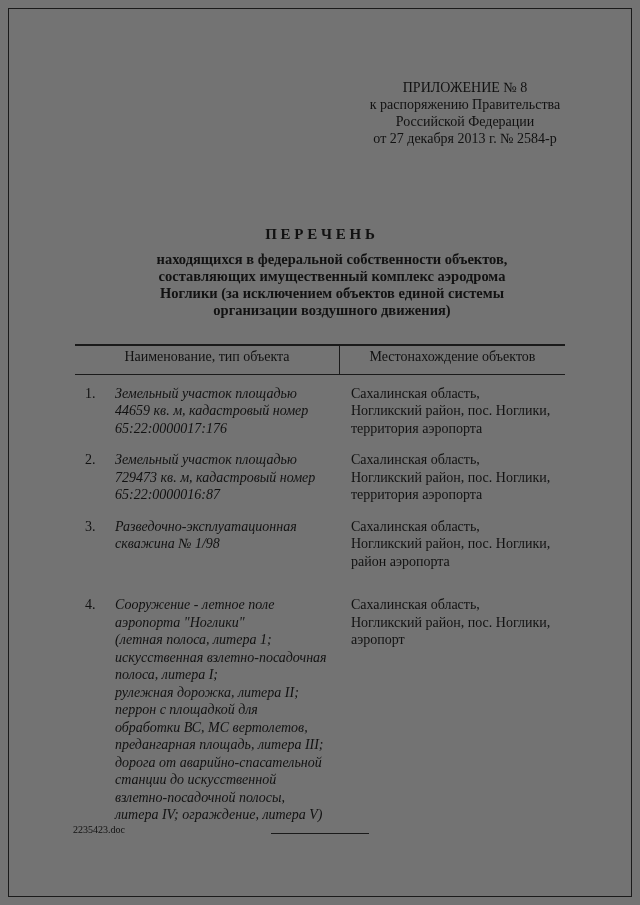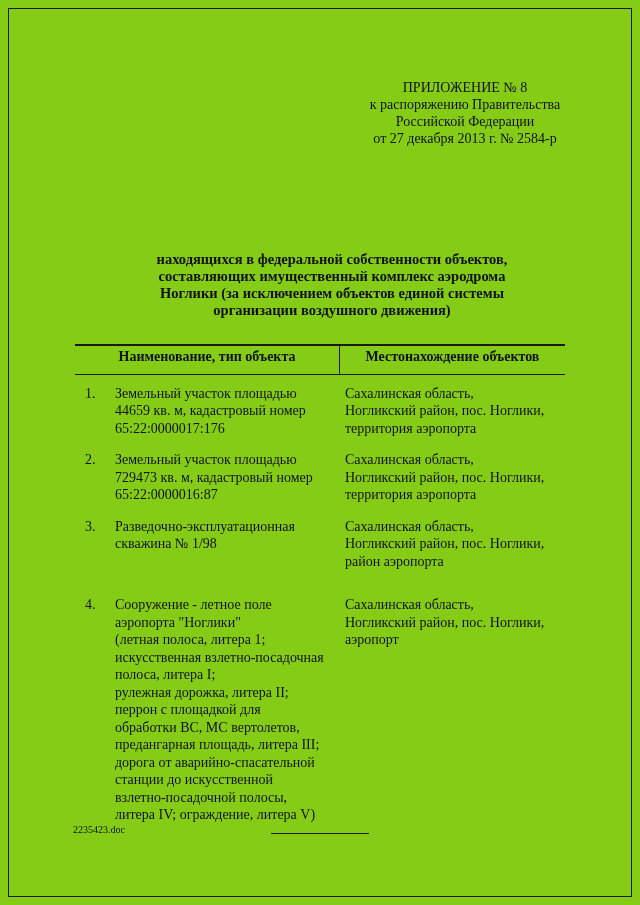--- a/index.html
+++ b/index.html
@@ -6,21 +6,21 @@
   html, body { background: #ffffff; }
   body {
     width: 640px; height: 905px;
     font-family: "Liberation Serif", "DejaVu Serif", serif;
     color: #111;
     position: relative;
     overflow: hidden;
   }
   .page {
     position: absolute; inset: 0;
-    background: #84cc16;
+    background: #737373;
   }
   .page-border {
     position: absolute;
     left: 8px; top: 8px; right: 8px; bottom: 8px;
     border: 1px solid #1a1a1a;
     pointer-events: none;
   }
   .appendix-header {
     position: absolute;
     top: 79px; right: 68px; width: 214px;
@@ -48,30 +48,29 @@
     font-size: 14px; line-height: 17.5px;
   }
   .table-header-row {
     display: flex;
     border-top: 2px solid #1a1a1a;
     border-bottom: 1px solid #1a1a1a;
   }
   .th-cell {
     text-align: center;
     padding: 2px 0 8px 0;
-    font-weight: bold;
   }
   .th-name { width: 265px; border-right: 1px solid #1a1a1a; }
   .th-loc  { flex: 1; }
   .t-row { display: flex; margin-top: 14px; }
   .t-row.first { margin-top: 10px; }
   .t-row.gap-big { margin-top: 26px; }
   .cell-num  { width: 40px; padding-left: 10px; }
-  .cell-name { width: 228px; white-space: pre-line; }
-  .cell-loc  { flex: 1; margin-left: 2px; white-space: pre-line; }
+  .cell-name { width: 228px; white-space: pre-line; font-style: italic; }
+  .cell-loc  { flex: 1; margin-left: 8px; white-space: pre-line; }
   .footnote-rule {
     position: absolute;
     top: 833px; left: 271px; width: 98px;
     border-top: 1px solid #1a1a1a;
   }
   .filename-footer {
     position: absolute;
     top: 824px; left: 73px;
     font-size: 10px;
     font-family: "Liberation Serif", "DejaVu Serif", serif;
@@ -81,20 +80,21 @@
 <body>
 
 <div class="page">
   <div class="page-border"></div>
 
   <div class="appendix-header">ПРИЛОЖЕНИЕ № 8
 к распоряжению Правительства
 Российской Федерации
 от 27 декабря 2013 г. № 2584-р</div>
 
+  <div class="doc-title">П Е Р Е Ч Е Н Ь</div>
 
   <div class="doc-subtitle">находящихся в федеральной собственности объектов,
 составляющих имущественный комплекс аэродрома
 Ноглики (за исключением объектов единой системы
 организации воздушного движения)</div>
 
   <div class="objects-table">
     <div class="table-header-row">
       <div class="th-cell th-name">Наименование, тип объекта</div>
       <div class="th-cell th-loc">Местонахождение объектов</div>

